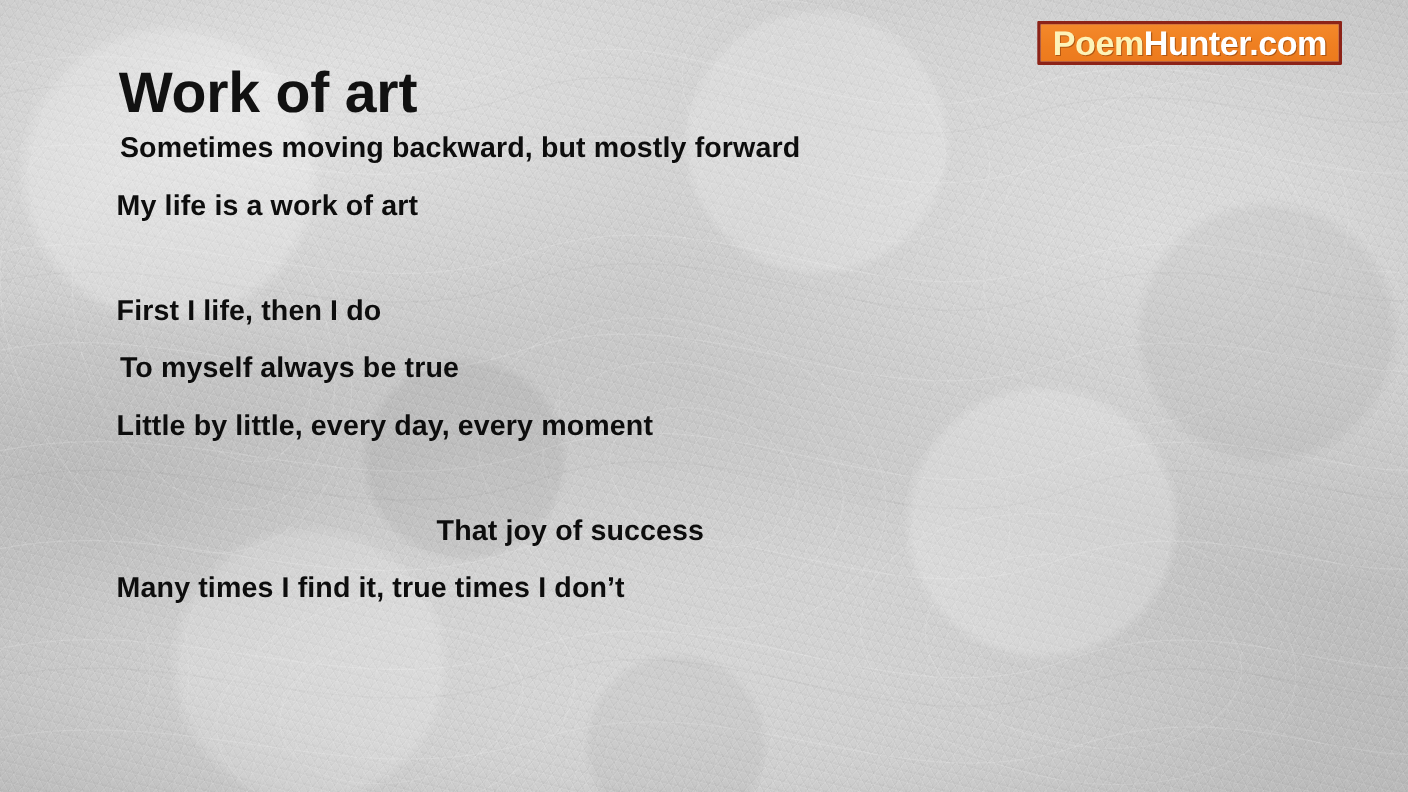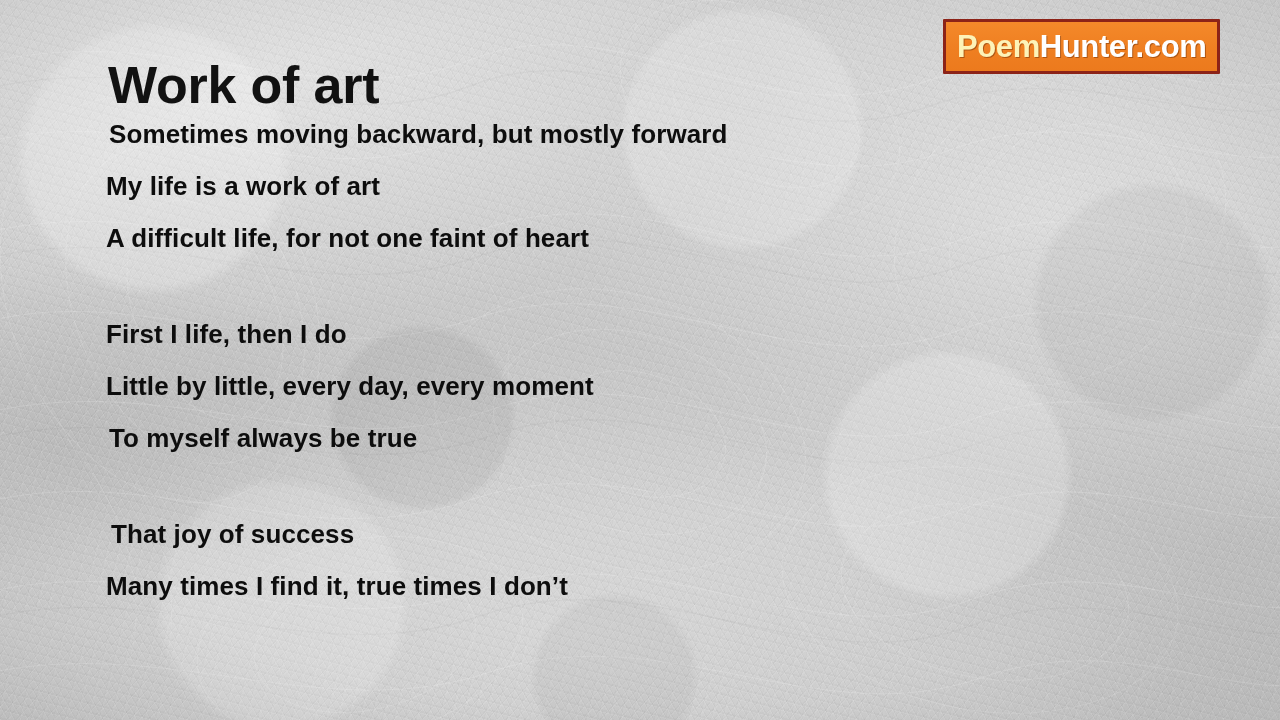--- a/index.html
+++ b/index.html
@@ -109,40 +109,40 @@
   .stanza:last-child { margin-bottom: 0; }
   .poem-line {
     font-size: 26px;
     font-weight: bold;
     color: #0d0d0d;
     line-height: 52px;
     white-space: nowrap;
     letter-spacing: 0.1px;
   }
   .poem-line.ind-1 { padding-left: 3px; }
-  .poem-line.ind-2 { padding-left: 5px; }
+  .poem-line.ind-2 { padding-left: 5px; text-align: center; }
 
   #poem-author {
     position: absolute;
     right: 34px;
     bottom: 12px;
     font-size: 34px;
     font-style: italic;
     font-weight: normal;
     color: #141414;
     letter-spacing: 0.4px;
     white-space: nowrap;
   }
 
   
   #site-logo {
     position: absolute;
     left: 943px;
     top: 19px;
-    height: 55px;
+    height: 40px;
     box-sizing: border-box;
     padding: 0 11px;
     display: flex;
     align-items: center;
     background: linear-gradient(180deg, #f4892a 0%, #ef7f21 55%, #ec7a1d 100%);
     border: 3px solid #8c2318;
     border-radius: 1px;
   }
   #site-logo-text {
     font-size: 31px;
@@ -220,27 +220,26 @@
 
   <div id="content-layer">
 
     <h1 id="poem-title">Work of art</h1>
 
     <div id="poem-body">
 
       <div class="stanza">
         <div class="poem-line ind-1">Sometimes moving backward, but mostly forward</div>
         <div class="poem-line">My life is a work of art</div>
-        <div class="poem-line">A difficult life, for not one faint of heart</div>
       </div>
 
       <div class="stanza">
         <div class="poem-line">First I life, then I do</div>
+        <div class="poem-line ind-1">To myself always be true</div>
         <div class="poem-line">Little by little, every day, every moment</div>
-        <div class="poem-line ind-1">To myself always be true</div>
       </div>
 
       <div class="stanza">
         <div class="poem-line ind-2">That joy of success</div>
         <div class="poem-line">Many times I find it, true times I don’t</div>
       </div>
 
     </div>
 
 

